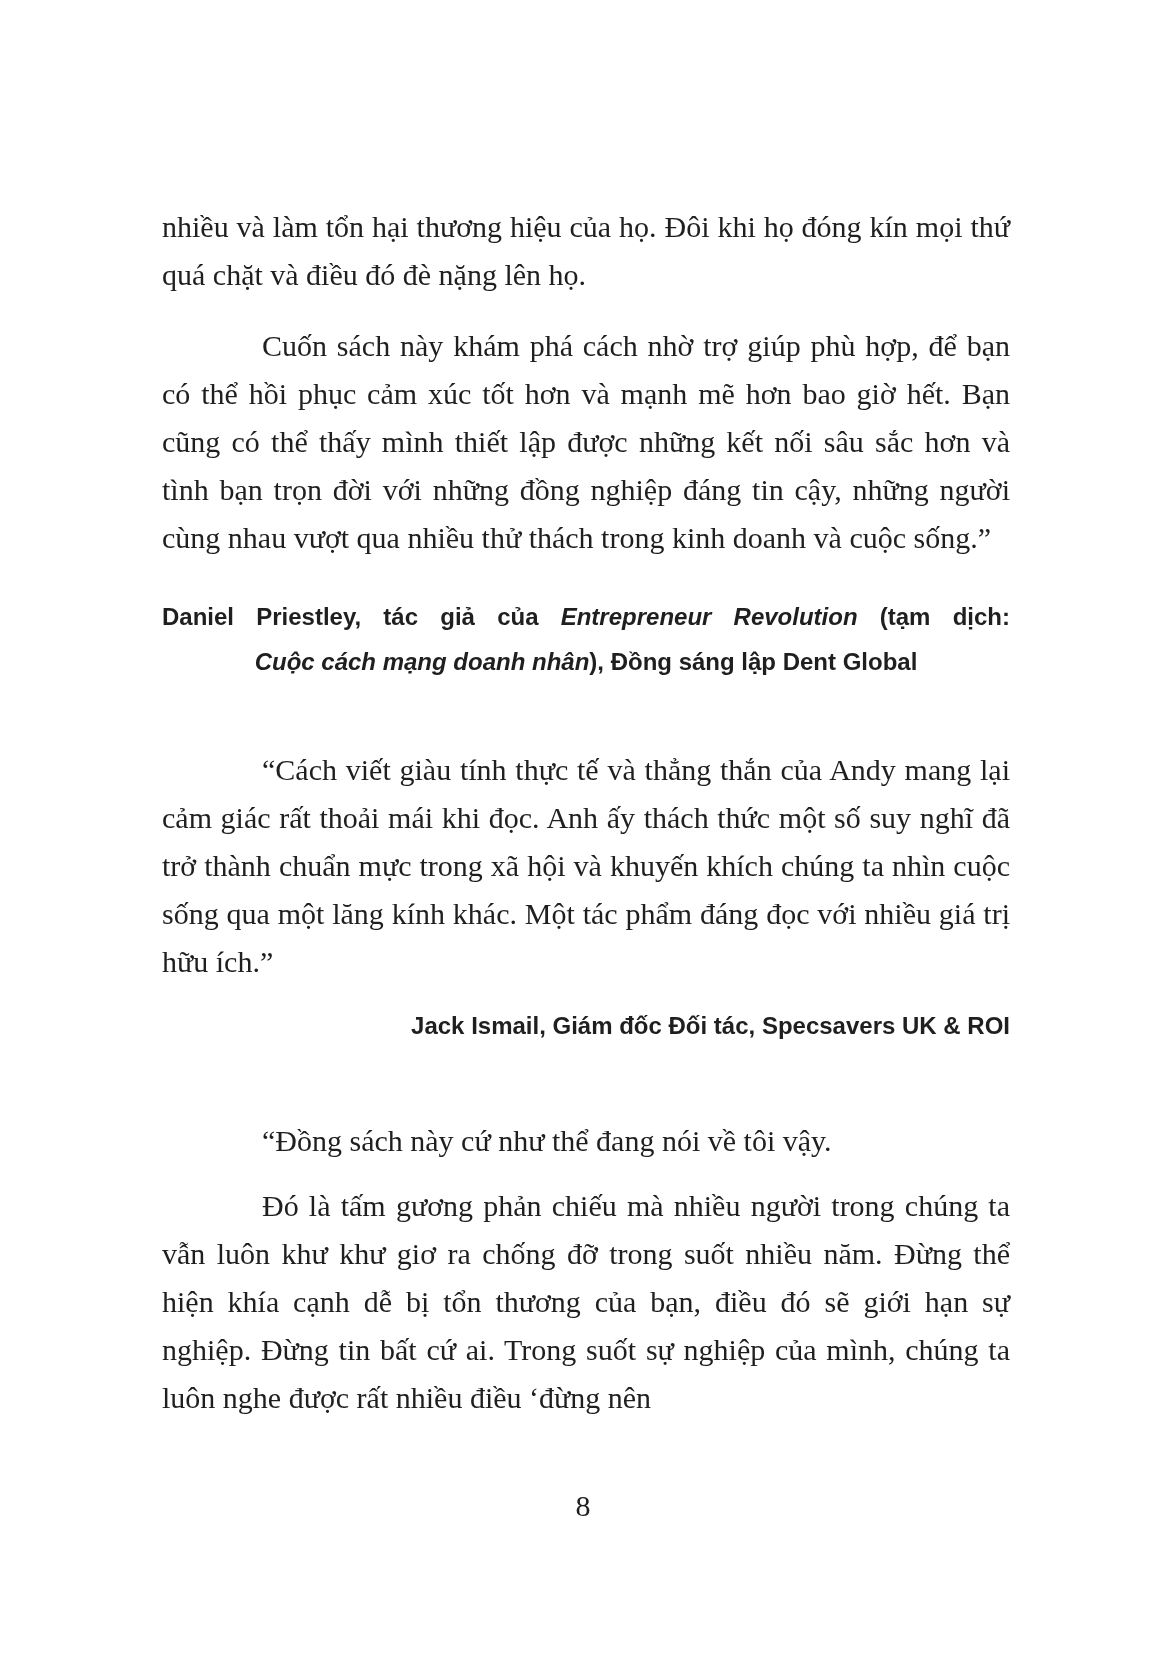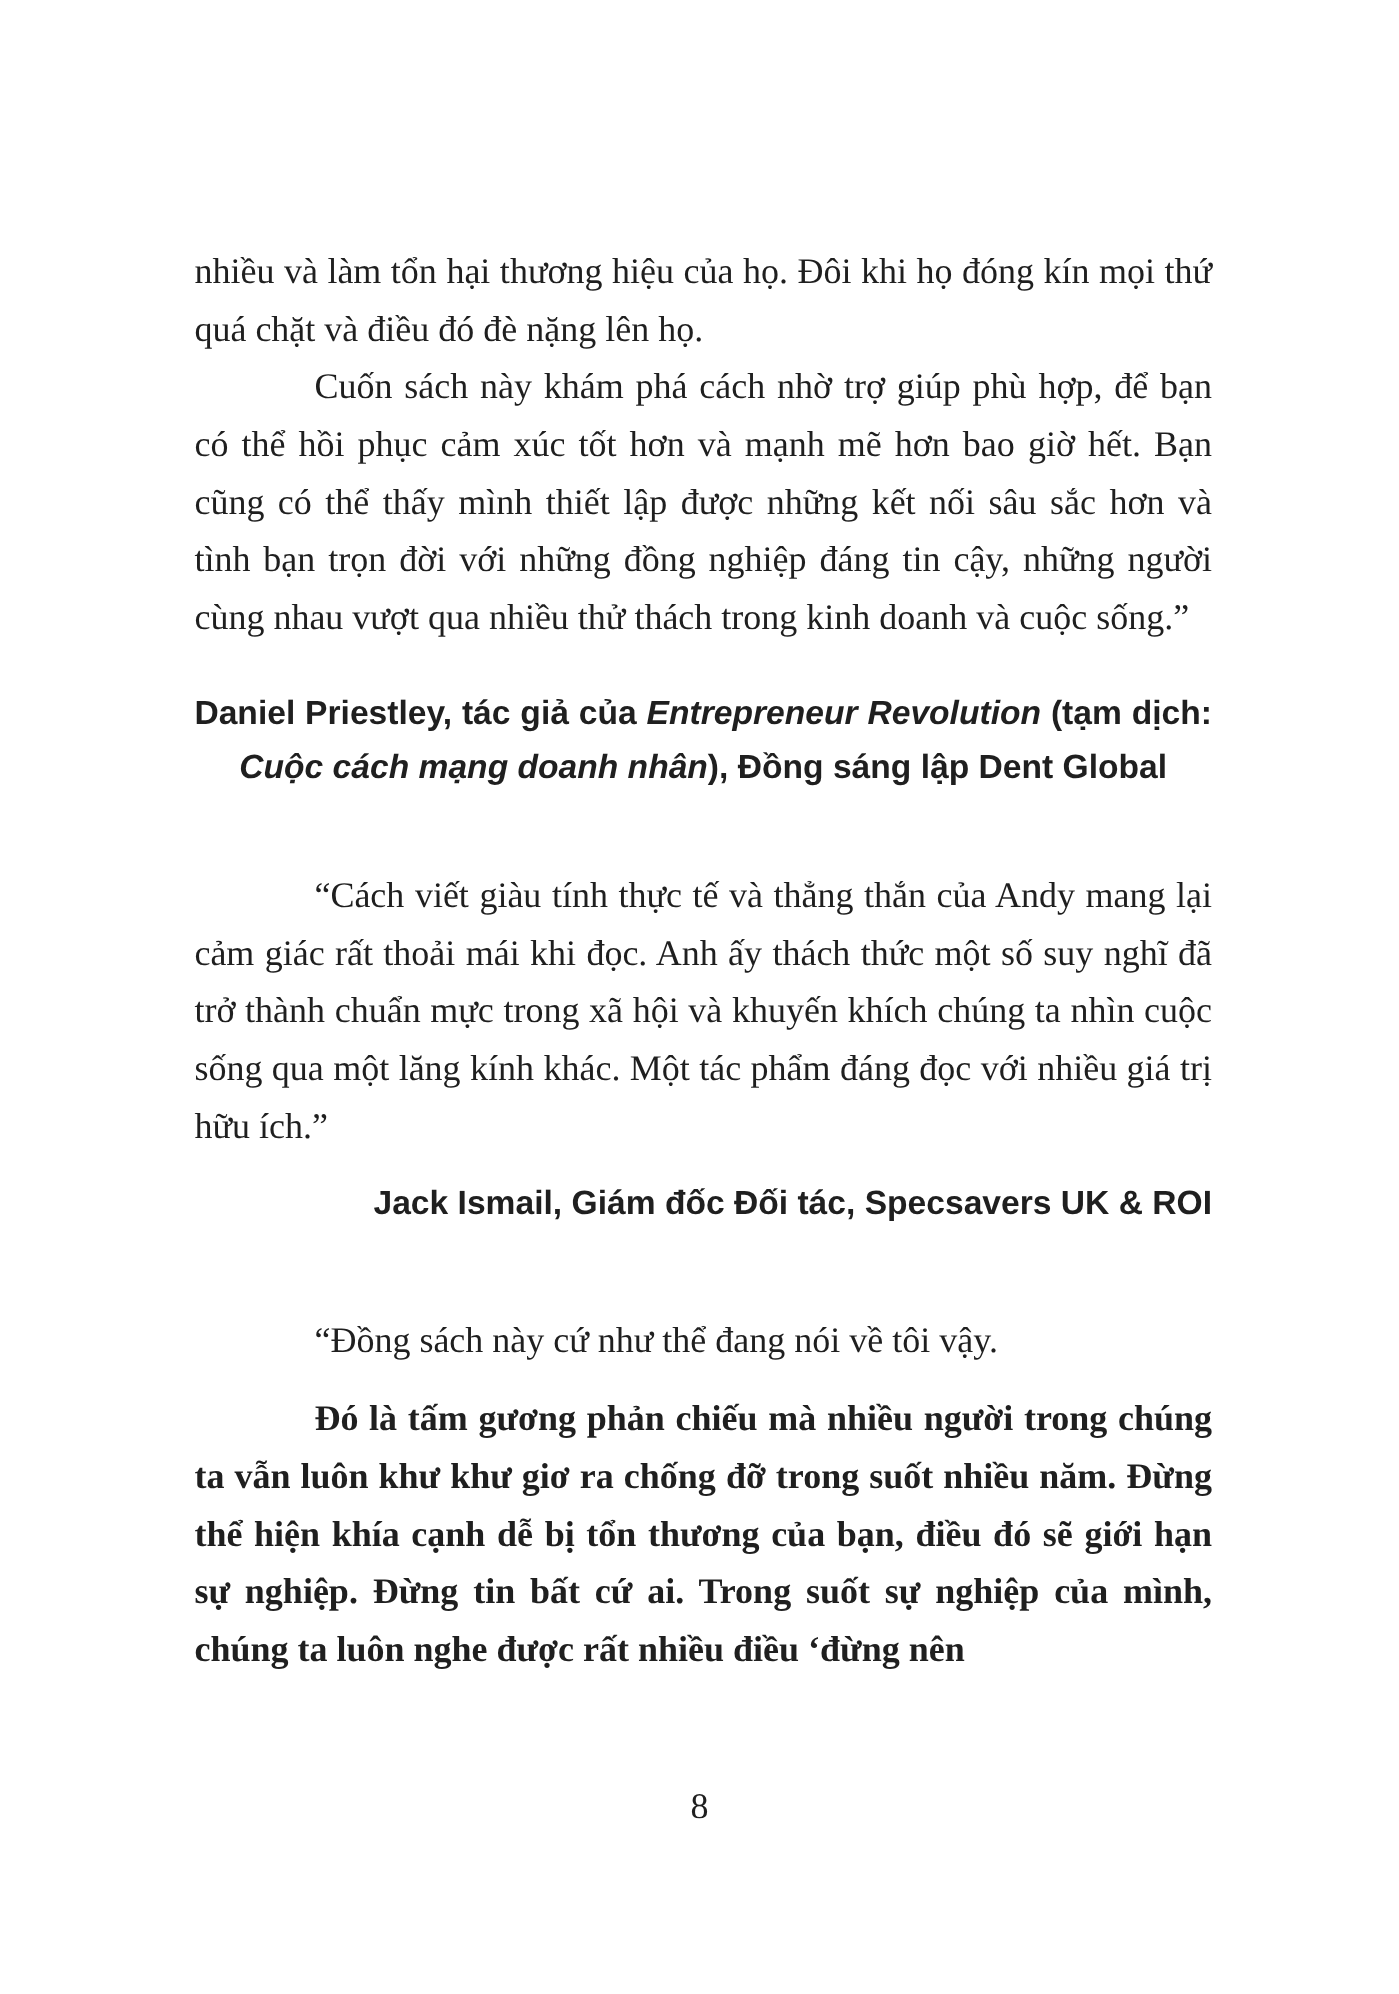--- a/index.html
+++ b/index.html
@@ -27,28 +27,28 @@
     width: 848px;
   }
   .body-para {
     font-family: "Liberation Serif", serif;
     font-size: 30px;
     line-height: 48px;
     text-align: justify;
     color: var(--text);
   }
   .indent { text-indent: 100px; }
-  .para-2 { }
+  .para-2 { margin-top: 23px; }
   .para-3 { margin-top: 62px; }
   .para-4 { margin-top: 69px; }
-  .para-5 { margin-top: 17px; font-weight: bold; }
+  .para-5 { margin-top: 17px; }
   .attribution {
     font-family: "Liberation Sans", sans-serif;
     font-weight: 700;
-    font-size: 28px;
+    font-size: 24px;
     line-height: 45px;
     color: var(--text);
   }
   .attribution-1 { margin-top: 32px; }
   .attribution-2 { margin-top: 17px; text-align: right; }
   .attr-line { display: block; }
   .attr-line-justify { text-align: justify; text-align-last: justify; }
   .attr-line-center { text-align: center; }
   .ital { font-style: italic; }
   .page-number {

